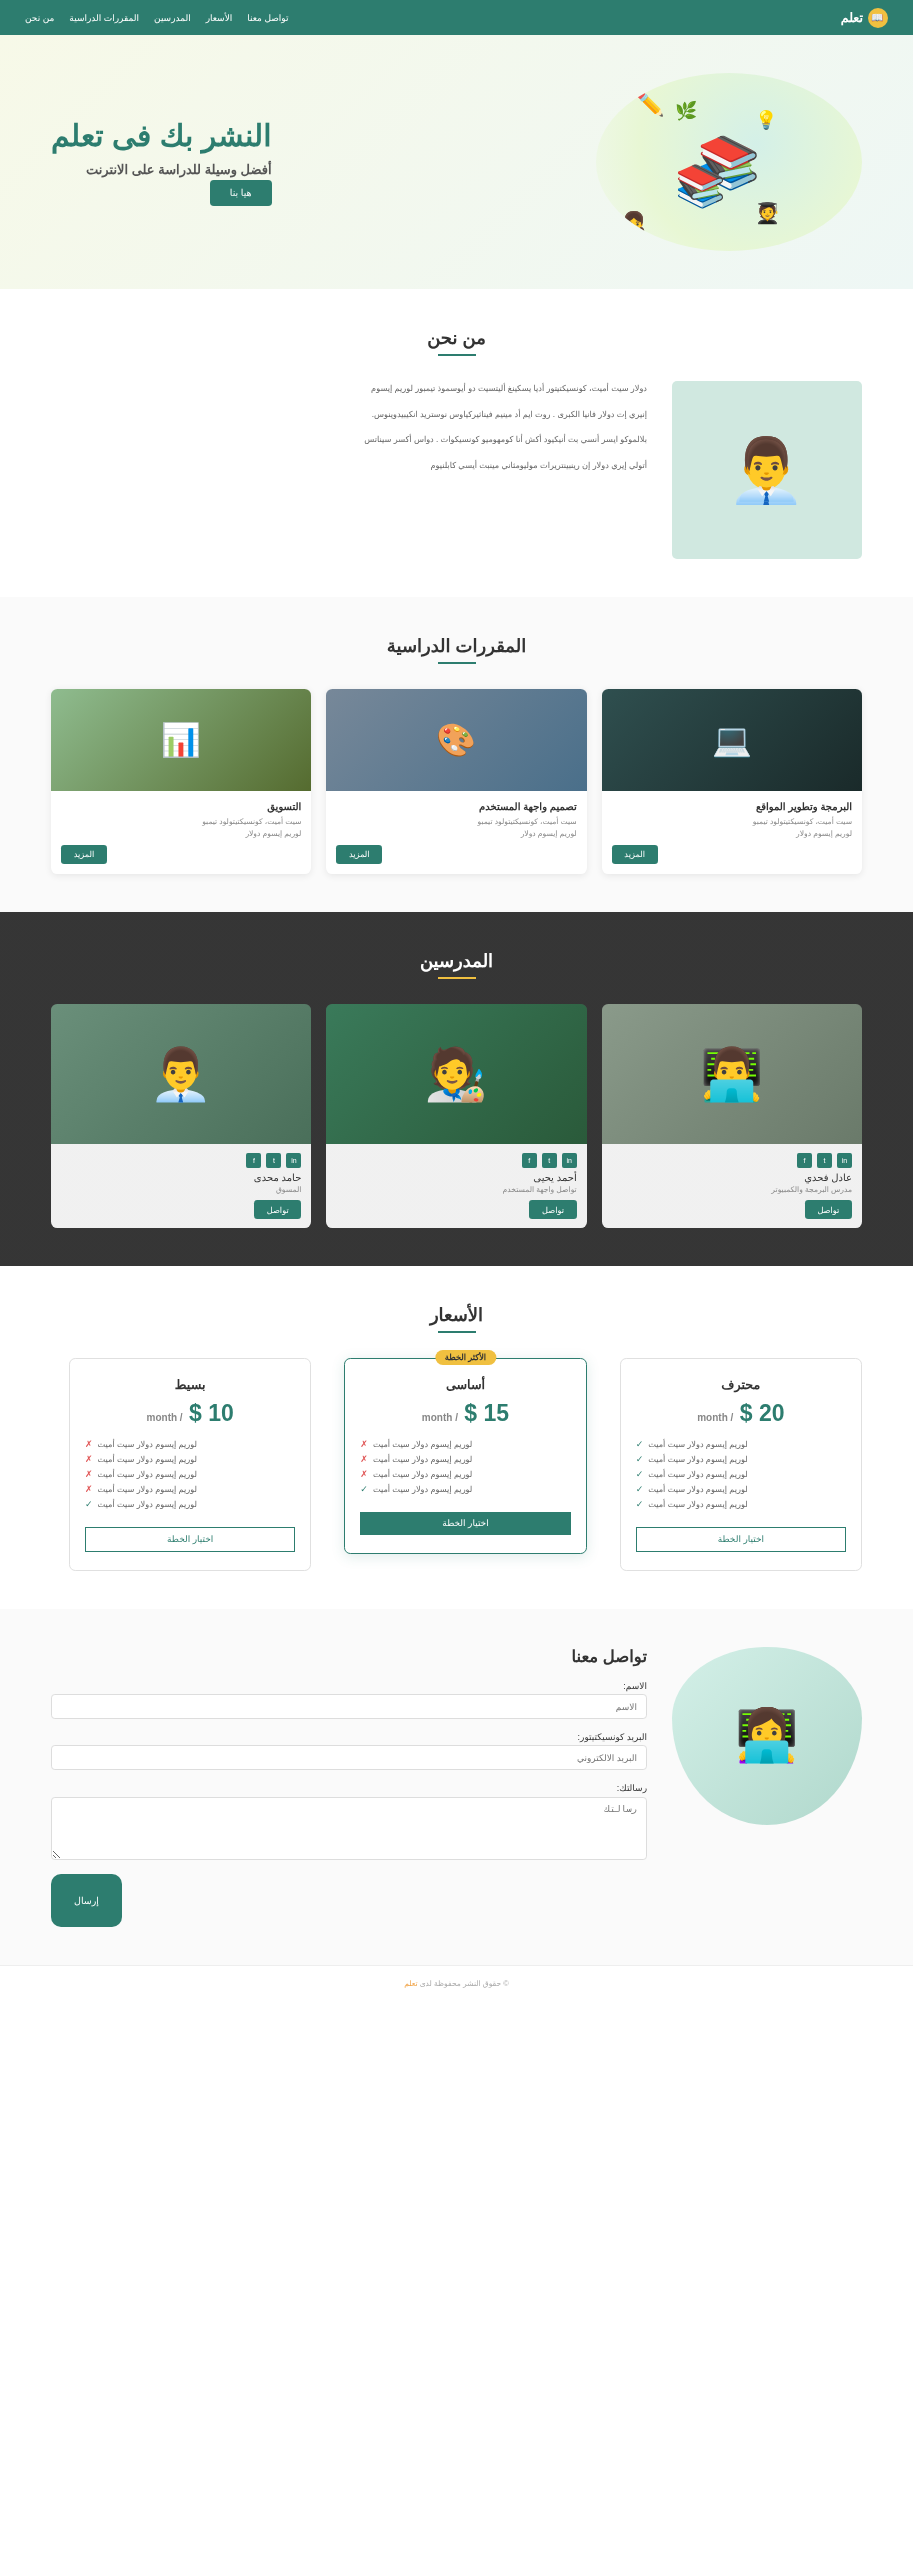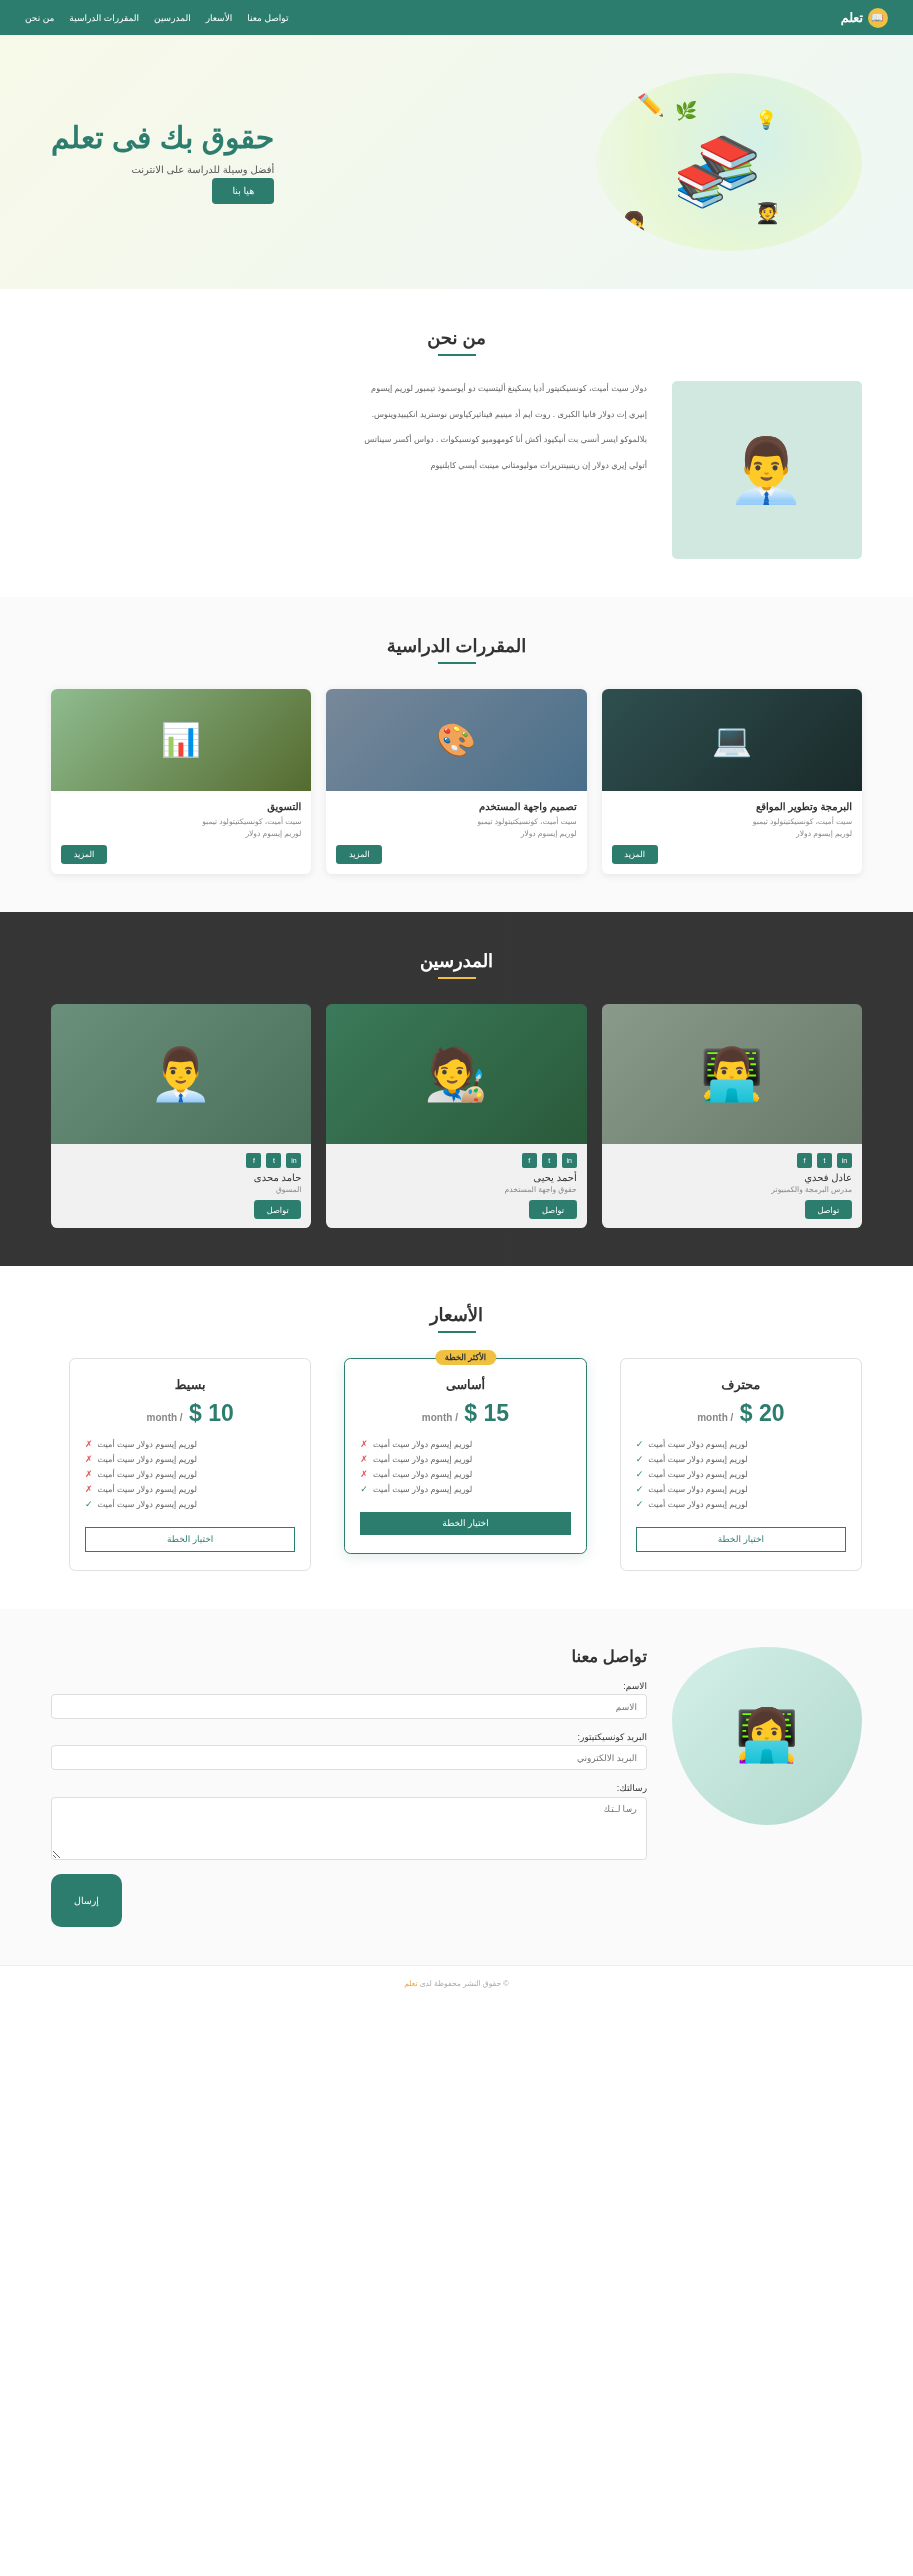--- a/index.html
+++ b/index.html
@@ -58,24 +58,24 @@
     }
     .hero-text { max-width: 305px; }
     .hero-text h1 {
       font-size: 30px;
       color: #333;
       margin-bottom: 7.6px;
       line-height: 1.2;
     }
     .hero-text h1 span { color: #2d7d6f; }
     .hero-subtitle {
-      font-size: 10px;
+      font-size: 13px;
       color: #555;
       margin-bottom: 3px;
-      font-weight: normal;
+      font-weight: bold;
     }
     .hero-desc {
       font-size: 8.2px;
       color: #777;
       line-height: 1.8;
       margin-bottom: 15px;
     }
     .btn-primary {
       background: #2d7d6f;
       color: #fff;
@@ -501,21 +501,21 @@
       <div style="position:absolute;top:10%;left:15%;font-size:23px;">✏️</div>
       <div style="position:absolute;top:20%;left:60%;font-size:18px;">💡</div>
       <div style="position:absolute;top:50%;left:30%;font-size:41px;">📚</div>
       <div style="position:absolute;bottom:15%;left:60%;font-size:20px;">🧑‍🎓</div>
       <div style="position:absolute;bottom:10%;left:10%;font-size:19px;">👧</div>
       <div style="position:absolute;top:15%;left:30%;font-size:18px;">🌿</div>
     </div>
   </div>
   <div class="hero-text">
     <h1>
-      <span>حقوق بك فى </span><span style="color:#2d7d6f">تعلم</span>
+      <span>النشر بك فى </span><span style="color:#2d7d6f">تعلم</span>
     </h1>
     <p class="hero-subtitle">أفضل وسيلة للدراسة على الانترنت</p>
     <button class="btn-primary">هيا بنا</button>
   </div>
 </section>
 
 <section id="about" style="padding:38px 51px; background:#fff;">
   <h2 class="section-title">من نحن</h2>
   <div class="about-inner">
     <div class="about-img">
@@ -580,21 +580,21 @@
   </div>
         <div class="instructor-card">
     <div class="instructor-photo p2" data-emoji="🧑‍🎨"></div>
     <div class="instructor-body">
       <div class="instructor-social">
         <div class="social-icon">f</div>
         <div class="social-icon">t</div>
         <div class="social-icon">in</div>
       </div>
       <p class="instructor-name">أحمد يحيى</p>
-      <p class="instructor-role">حقوق واجهة المستخدم</p>
+      <p class="instructor-role">تواصل واجهة المستخدم</p>
       <button class="btn-contact">تواصل</button>
     </div>
   </div>
         <div class="instructor-card">
     <div class="instructor-photo p1" data-emoji="👨‍💼"></div>
     <div class="instructor-body">
       <div class="instructor-social">
         <div class="social-icon">f</div>
         <div class="social-icon">t</div>
         <div class="social-icon">in</div>

